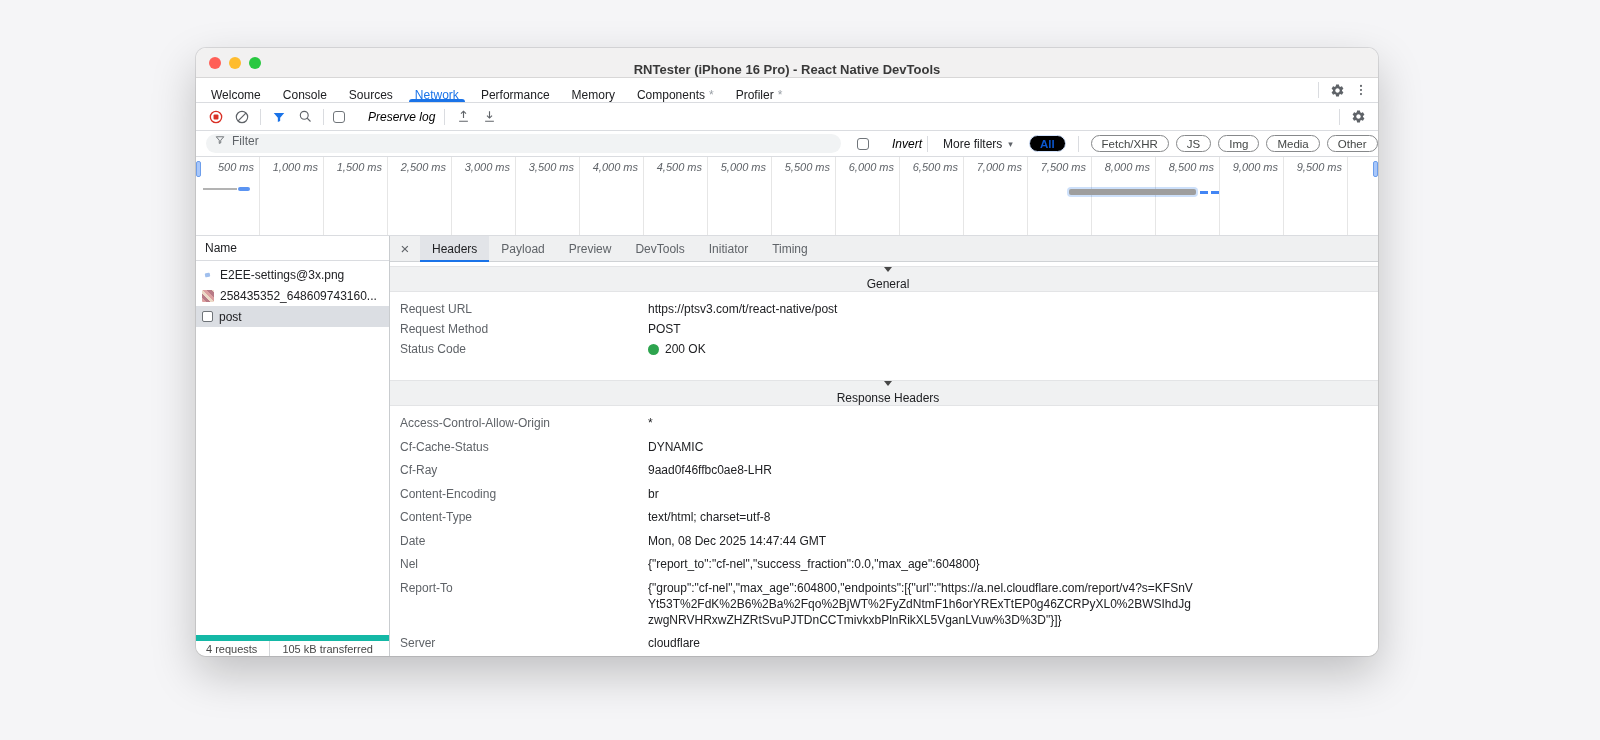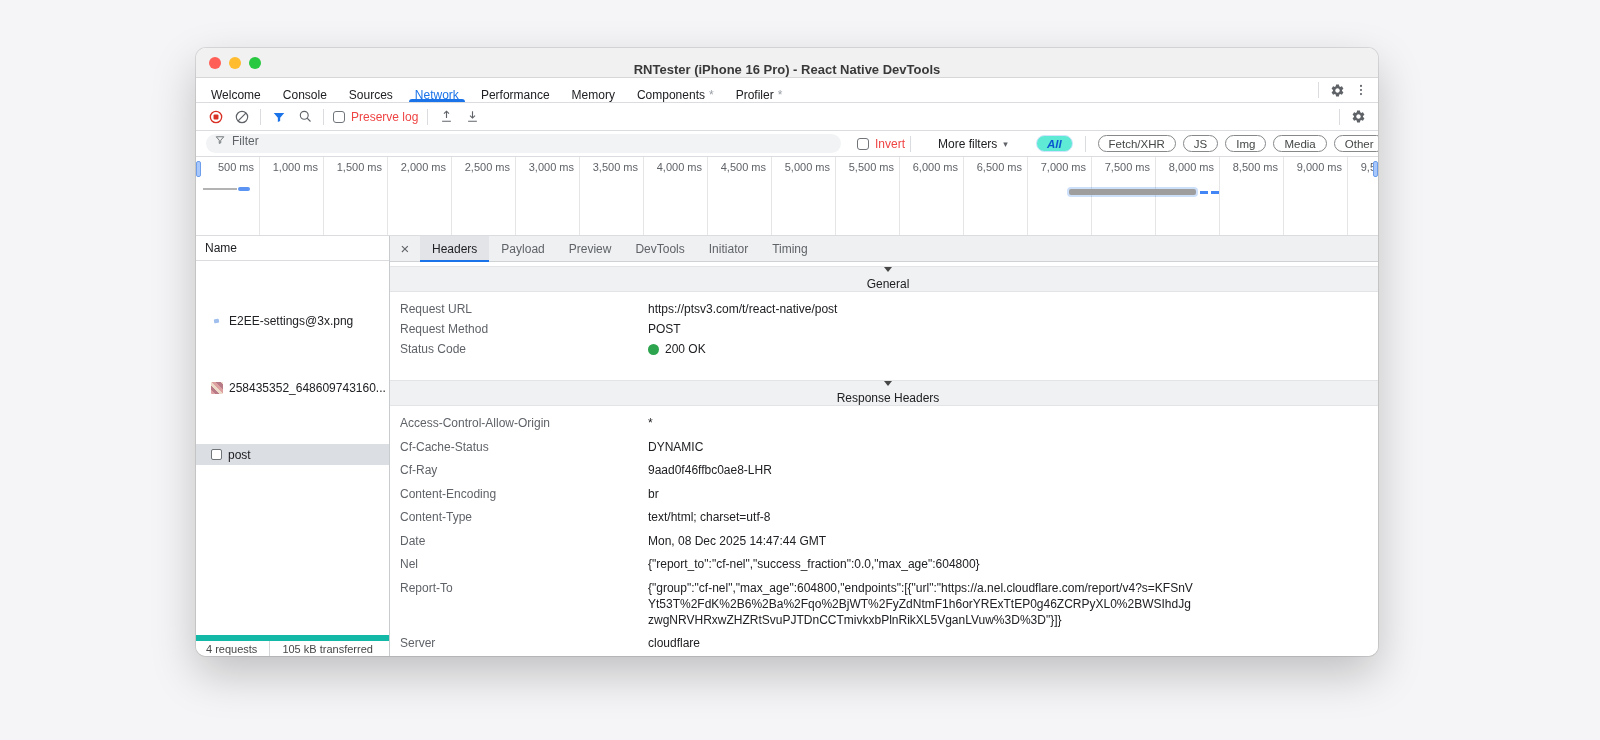--- a/index.html
+++ b/index.html
@@ -28,35 +28,35 @@
   .tab .badge { color:#9aa0a6; font-size:12px; }
   .tabbar-right { margin-left:auto; display:flex; align-items:center; gap:2px; padding-right:6px; }
   .vdiv { width:1px; height:16px; background:#dadce0; margin:0 5px; flex:0 0 auto; }
   .icon-btn { width:22px; height:20px; display:flex; align-items:center; justify-content:center; color:#5f6368; }
 
   
   .nettoolbar { height:28px; flex:0 0 auto; display:flex; align-items:center; padding:0 7px;
     border-bottom:1px solid #dadce0; color:#5f6368; }
   .nettoolbar .icon-btn { margin:0 2px; }
   .cbx { width:12px; height:12px; border:1px solid #70757a; border-radius:3px; background:#fff; flex:0 0 auto; }
-  .cbx-label { font-size:12px; color:#ef4444; margin-left:6px; white-space:nowrap; }
+  .cbx-label { font-size:12px; color:#000000; margin-left:23px; white-space:nowrap;font-style:italic; }
 
   
   .filterrow { height:26px; flex:0 0 auto; display:flex; align-items:center; padding:0 10px;
     border-bottom:1px solid #dadce0; }
   .filter-input { width:635px; height:19px; background:#f1f3f4; border-radius:10px; display:flex;
     padding:0 8px; gap:6px; flex:0 0 auto; }
   .filter-input .ph { font-size:12px; color:#5f6368; }
   .invert-wrap { display:flex; align-items:center; margin-left:16px; }
-  .more-filters { display:flex; align-items:center; gap:6px; font-size:12px; color:#202124; margin:0 22px; white-space:nowrap; }
+  .more-filters { display:flex; align-items:center; gap:6px; font-size:12px; color:#202124; margin:0 10px; white-space:nowrap; }
   .caret { font-size:9px; color:#5f6368; }
   .pills { display:flex; align-items:center; gap:7px; margin-left:6px; }
   .pill { font-size:11.5px; color:#444746; border:1px solid #86888a; border-radius:10px;
     padding:1.5px 10px; white-space:nowrap; background:#fff; }
-  .pill.selected { background:#5eead4; border-color:#d3e3fd; color:#0b57d0; font-weight:700;font-style:italic; }
+  .pill.selected { background:#000000; border-color:#d3e3fd; color:#0b57d0; font-weight:700; }
 
   
   .timeline { height:79px; flex:0 0 auto; position:relative; border-bottom:1px solid #dadce0;
     overflow:hidden; display:flex; }
   .ruler-seg { width:64px; flex:0 0 auto; height:100%; border-right:1px solid #e6e6e6;
     font-size:11px; color:#5f6368; text-align:right; padding:4px 5px 0 0; white-space:nowrap; overflow:hidden; }
   .wf-bar { position:absolute; }
   .bar1-gray { left:7px; top:31px; width:34px; height:2px; background:#b3b3b3; }
   .bar1-blue { left:42px; top:30px; width:12px; height:4px; background:#5b94f2; border-radius:2px; }
   .bar2-gray { left:873px; top:32px; width:127px; height:6px; background:#9e9e9e; border-radius:2px;
@@ -67,22 +67,22 @@
     border:1px solid #6d9eeb; border-radius:2px; }
   .tl-handle.left { left:0; }
   .tl-handle.right { right:0; }
 
   
   .main { flex:1; display:flex; min-height:0; }
   .sidebar { width:194px; flex:0 0 auto; border-right:1px solid #c9cccf; display:flex; flex-direction:column; }
   .name-header { height:25px; flex:0 0 auto; line-height:24px; padding-left:9px; font-size:12px;
     color:#202124; border-bottom:1px solid #dadce0; background:#fff; }
   .req-list { flex:1; overflow:hidden; padding-top:3px; }
-  .req-row { height:21px; display:flex; align-items:center; gap:6px; padding-left:15px; font-size:12px;
-    color:#202124; white-space:nowrap; overflow:hidden;margin-top:46px; }
+  .req-row { height:21px; display:flex; align-items:center; gap:6px; padding-left:6px; font-size:12px;
+    color:#202124; white-space:nowrap; overflow:hidden; }
   .req-row.selected { background:#dbdee3; }
   .icon-img-faint { width:12px; height:12px; position:relative; flex:0 0 auto; }
   .icon-img-faint::before { content:""; position:absolute; left:3px; top:4px; width:5px; height:4px;
     background:#8fb4ea; opacity:.85; border-radius:1px; transform:rotate(-10deg); }
   .icon-img-thumb { width:12px; height:12px; flex:0 0 auto; border-radius:1px;
     background:repeating-linear-gradient(45deg,#dca0a0 0 3px,#b87a86 3px 6px,#ecd9c7 6px 9px); }
   .icon-doc { width:11px; height:11px; border:1.2px solid #6f7479; border-radius:2px; background:#fff; flex:0 0 auto; }
   .statusbar { height:21px; flex:0 0 auto; border-top:6px solid #14b8a6; display:flex; align-items:stretch;
     font-size:11px; color:#474747; background:#fff; }
   .statusbar .seg1 { display:flex; align-items:center; padding:0 12px 0 10px; border-right:1px solid #d4d7da; }
@@ -247,25 +247,24 @@
         <div class="vdiv"></div>
         <div class="pill">Fetch/XHR</div>
         <div class="pill">JS</div>
         <div class="pill">Img</div>
         <div class="pill">Media</div>
         <div class="pill">Other</div>
       </div>
   </div>
 
   <div class="timeline">
-    <div id="ruler" style="display:flex;height:100%;">
+    <div id="ruler" style="display:flex;height:100%;font-style:italic;">
         <div class="ruler-seg">500 ms</div>
         <div class="ruler-seg">1,000 ms</div>
         <div class="ruler-seg">1,500 ms</div>
-        <div class="ruler-seg">2,000 ms</div>
         <div class="ruler-seg">2,500 ms</div>
         <div class="ruler-seg">3,000 ms</div>
         <div class="ruler-seg">3,500 ms</div>
         <div class="ruler-seg">4,000 ms</div>
         <div class="ruler-seg">4,500 ms</div>
         <div class="ruler-seg">5,000 ms</div>
         <div class="ruler-seg">5,500 ms</div>
         <div class="ruler-seg">6,000 ms</div>
         <div class="ruler-seg">6,500 ms</div>
         <div class="ruler-seg">7,000 ms</div>

